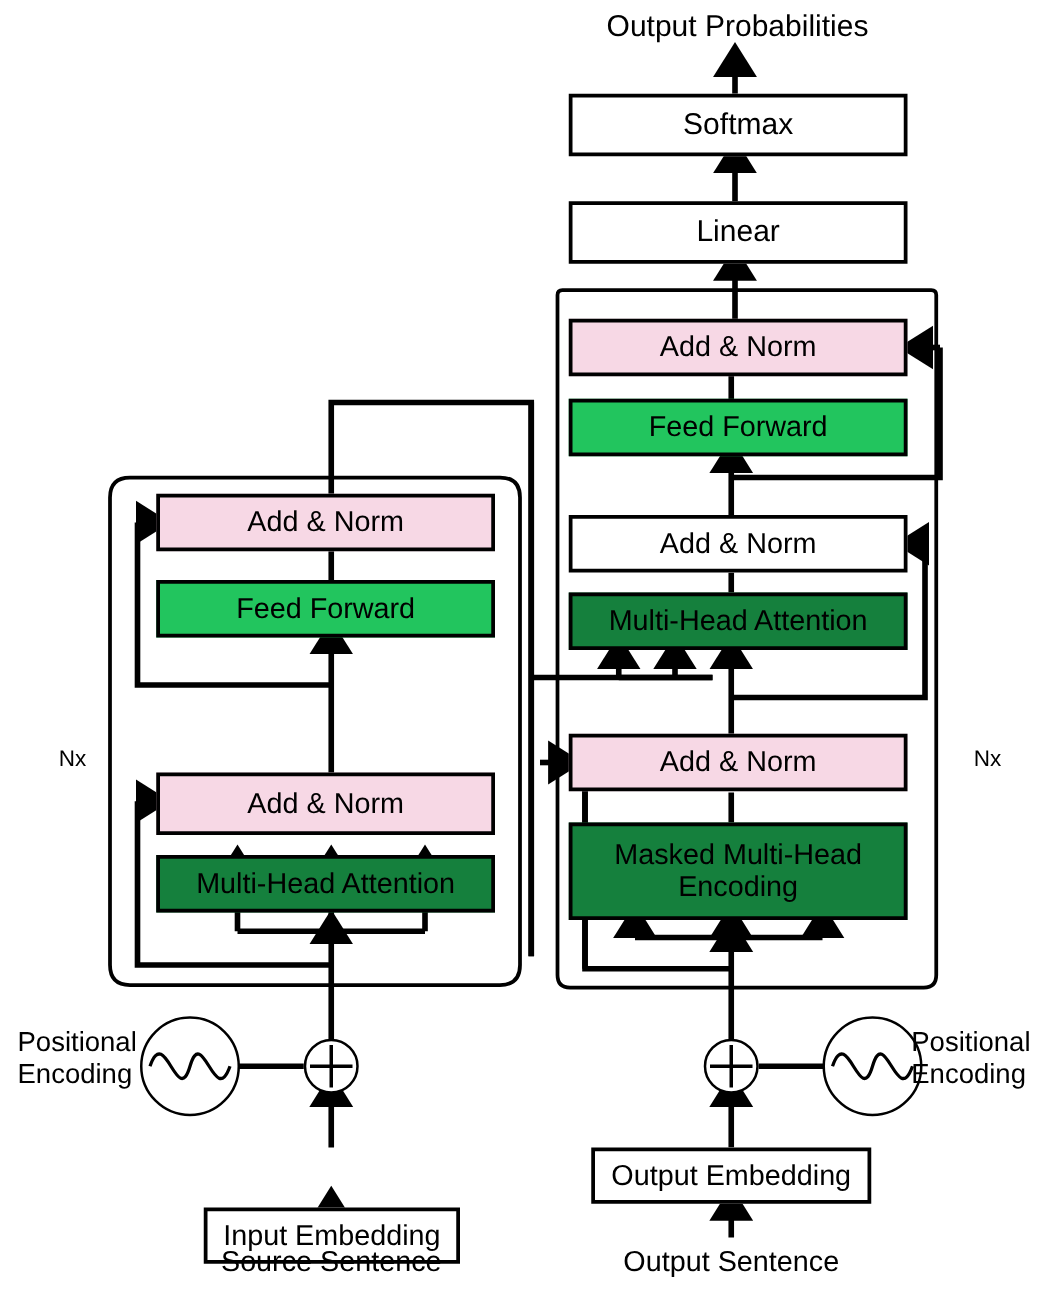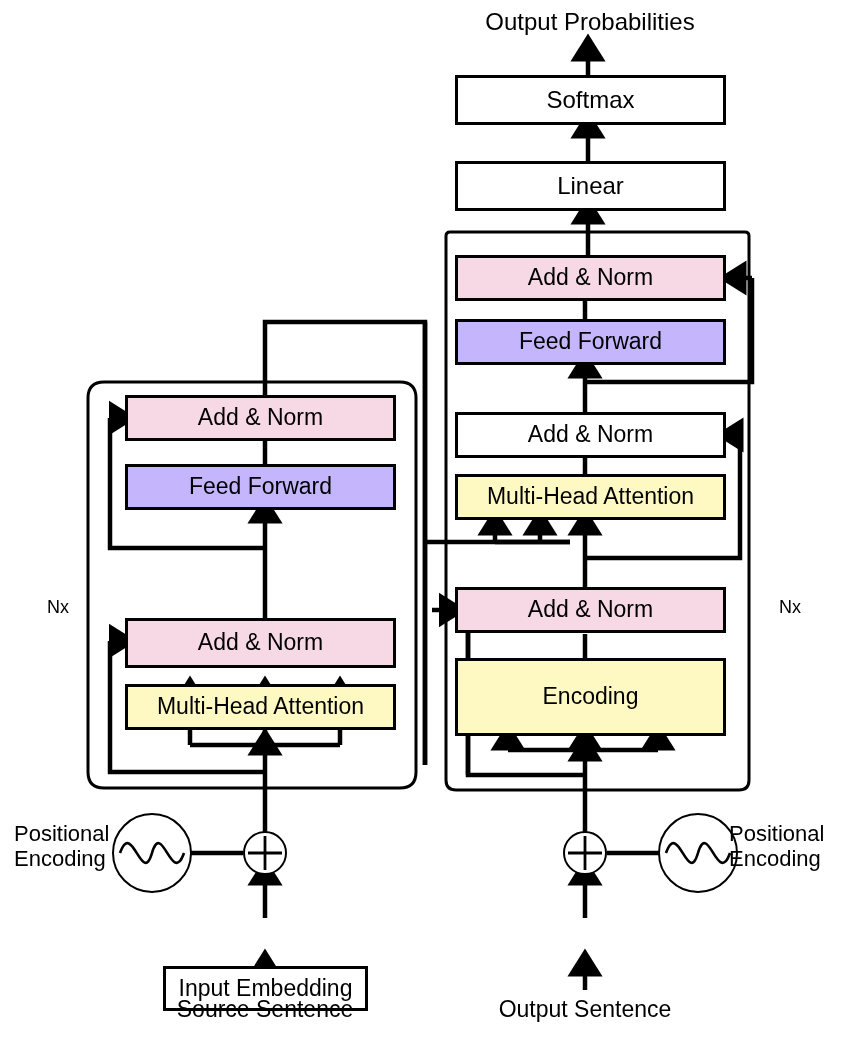--- a/index.html
+++ b/index.html
@@ -5,22 +5,22 @@
   html,body{margin:0;padding:0;background:#ffffff;}
   body{width:850px;height:1045px;font-family:"Liberation Sans",sans-serif;}
   #stage{position:relative;width:850px;height:1045px;overflow:hidden;background:#fff;padding-left:20px;}
   #wires{position:absolute;left:0;top:0;width:850px;height:1045px;}
 
   .box{position:absolute;box-sizing:border-box;border:3px solid #000;
        display:flex;align-items:center;justify-content:center;text-align:center;
        color:#000;line-height:1.12;}
   .box.plain{background:#ffffff;}
   .box.pink{background:#F7D8E5;}
-  .box.cyan{background:#c4b5fd;}
-  .box.yellow{background:#fef9c3;}
+  .box.cyan{background:#22c55e;}
+  .box.yellow{background:#15803d;}
 
   .stacklabel{position:absolute;font-size:17px;color:#000;}
   .freetext{position:absolute;color:#000;text-align:center;line-height:1.15;}
   .sidetext{position:absolute;color:#000;line-height:1.15;}
 
   .pe-circle{position:absolute;box-sizing:border-box;border:2.5px solid #000;
              border-radius:50%;background:#fff;}
   .plus-circle{position:absolute;box-sizing:border-box;border:2.5px solid #000;
                border-radius:50%;background:#fff;}
 </style>
@@ -160,35 +160,37 @@
 
   <div class="box cyan" style="left:455px;top:319px;width:271px;height:46px;font-size:23px;">Feed Forward</div>
 
   <div class="box plain" style="left:455px;top:412px;width:271px;height:46px;font-size:23px;">Add &amp; Norm</div>
 
   <div class="box yellow" style="left:455px;top:474px;width:271px;height:46px;font-size:23px;">Multi-Head Attention</div>
 
   <div class="box pink" style="left:455px;top:587px;width:271px;height:46px;font-size:23px;">Add &amp; Norm</div>
 
   <div class="box yellow" style="left:455px;top:658px;width:271px;height:78px;font-size:23px;flex-direction:column;">
+    <span>Masked Multi-Head</span>
     <span>Encoding</span>
   </div>
 
   <div class="stacklabel" style="left:779px;top:597px;font-size:18px;">Nx</div>
 
   <div class="sidetext" style="left:14px;top:821px;width:115px;font-size:22px;text-align:left;">
     <div>Positional</div>
     <div>Encoding</div>
   </div>
 
   <div class="box plain" style="left:163px;top:918px;width:205px;height:45px;font-size:23px;margin-top:48px;">Input Embedding</div>
 
   <div class="freetext" style="left:145px;top:996px;width:240px;font-size:23px;">Source Sentence</div>
 
   <div class="sidetext" style="left:729px;top:821px;width:120px;font-size:22px;text-align:left;">
     <div>Positional</div>
     <div>Encoding</div>
   </div>
 
+  <div class="box plain" style="left:473px;top:918px;width:224px;height:45px;font-size:23px;">Output Embedding</div>
 
   <div class="freetext" style="left:465px;top:996px;width:240px;font-size:23px;">Output Sentence</div>
 
 </div>
 
 </body></html>

